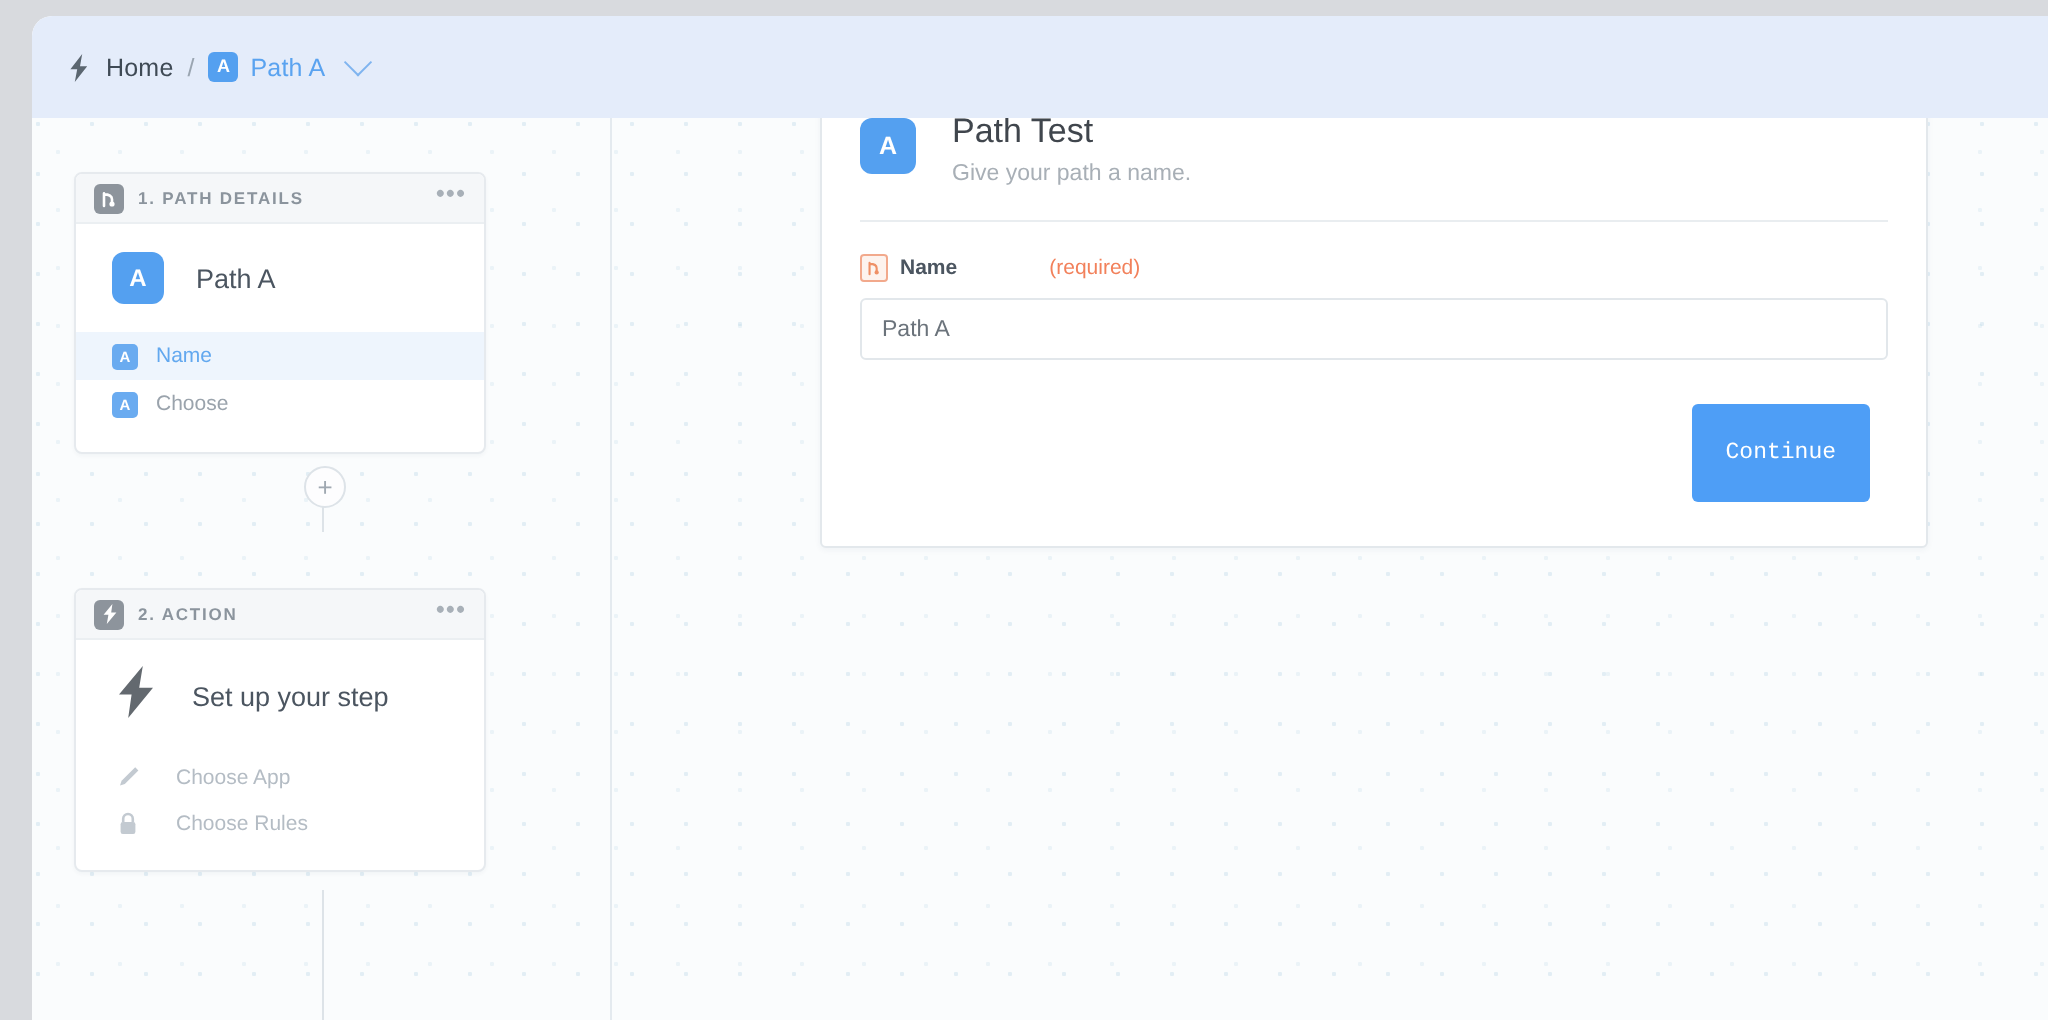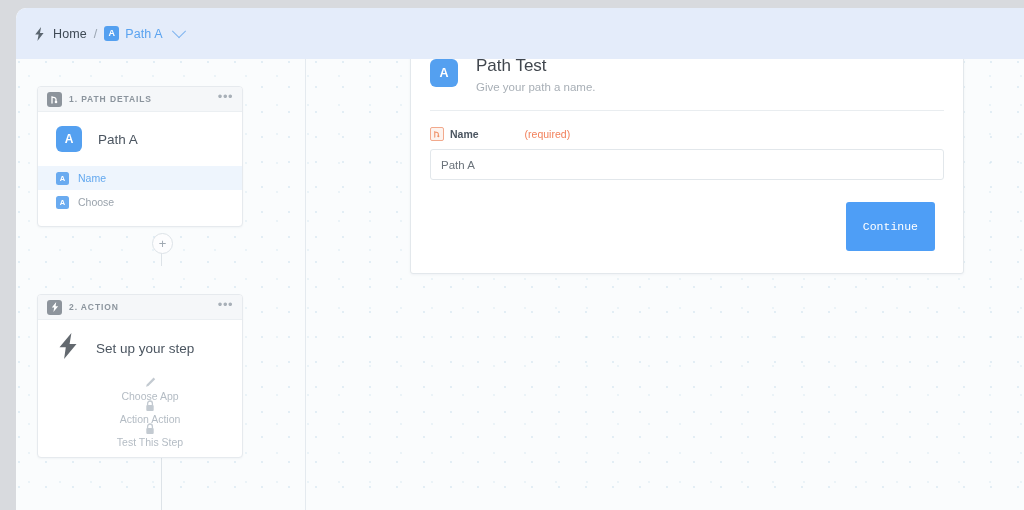--- a/index.html
+++ b/index.html
@@ -282,27 +282,26 @@
   }
   .action-row .big-bolt { flex: 0 0 auto; }
   .action-title {
     font-size: 13.5px;
     color: #4b5560;
   }
 
   .task-item {
     display: flex;
     align-items: center;
-    gap: 1px;
+    gap: 18px;
     height: 23px;
     padding-left: 20px;
     font-size: 10.5px;
     color: #b4bcc4;
     cursor: pointer;
-    flex-direction: column;
   }
   .task-item .t-icon {
     width: 12px;
     height: 13px;
     display: flex;
     align-items: center;
     justify-content: center;
     flex: 0 0 auto;
   }
 
@@ -501,33 +500,24 @@
             <span>Choose App</span>
           </div>
 
           <div class="task-item">
             <span class="t-icon">
               <svg width="10" height="12" viewBox="0 0 10 12">
                 <path d="M2.6 5 L2.6 3.4 A2.4 2.4 0 0 1 7.4 3.4 L7.4 5" stroke="#c3cad1" stroke-width="1.3" fill="none"></path>
                 <rect x="1.3" y="5" width="7.4" height="6" rx="1.1" fill="#c3cad1"></rect>
               </svg>
             </span>
-            <span>Action Action</span>
+            <span>Choose Rules</span>
           </div>
 
 
-          <div class="task-item">
-            <span class="t-icon">
-              <svg width="10" height="12" viewBox="0 0 10 12">
-                <path d="M2.6 5 L2.6 3.4 A2.4 2.4 0 0 1 7.4 3.4 L7.4 5" stroke="#c3cad1" stroke-width="1.3" fill="none"></path>
-                <rect x="1.3" y="5" width="7.4" height="6" rx="1.1" fill="#c3cad1"></rect>
-              </svg>
-            </span>
-            <span>Test This Step</span>
-          </div>
         </div>
       </div>
 
     </div>
 
     <div class="main-panel">
       <div class="panel-head">
         <span class="panel-avatar">A</span>
         <div>
           <div class="panel-h1">Path Test</div>

